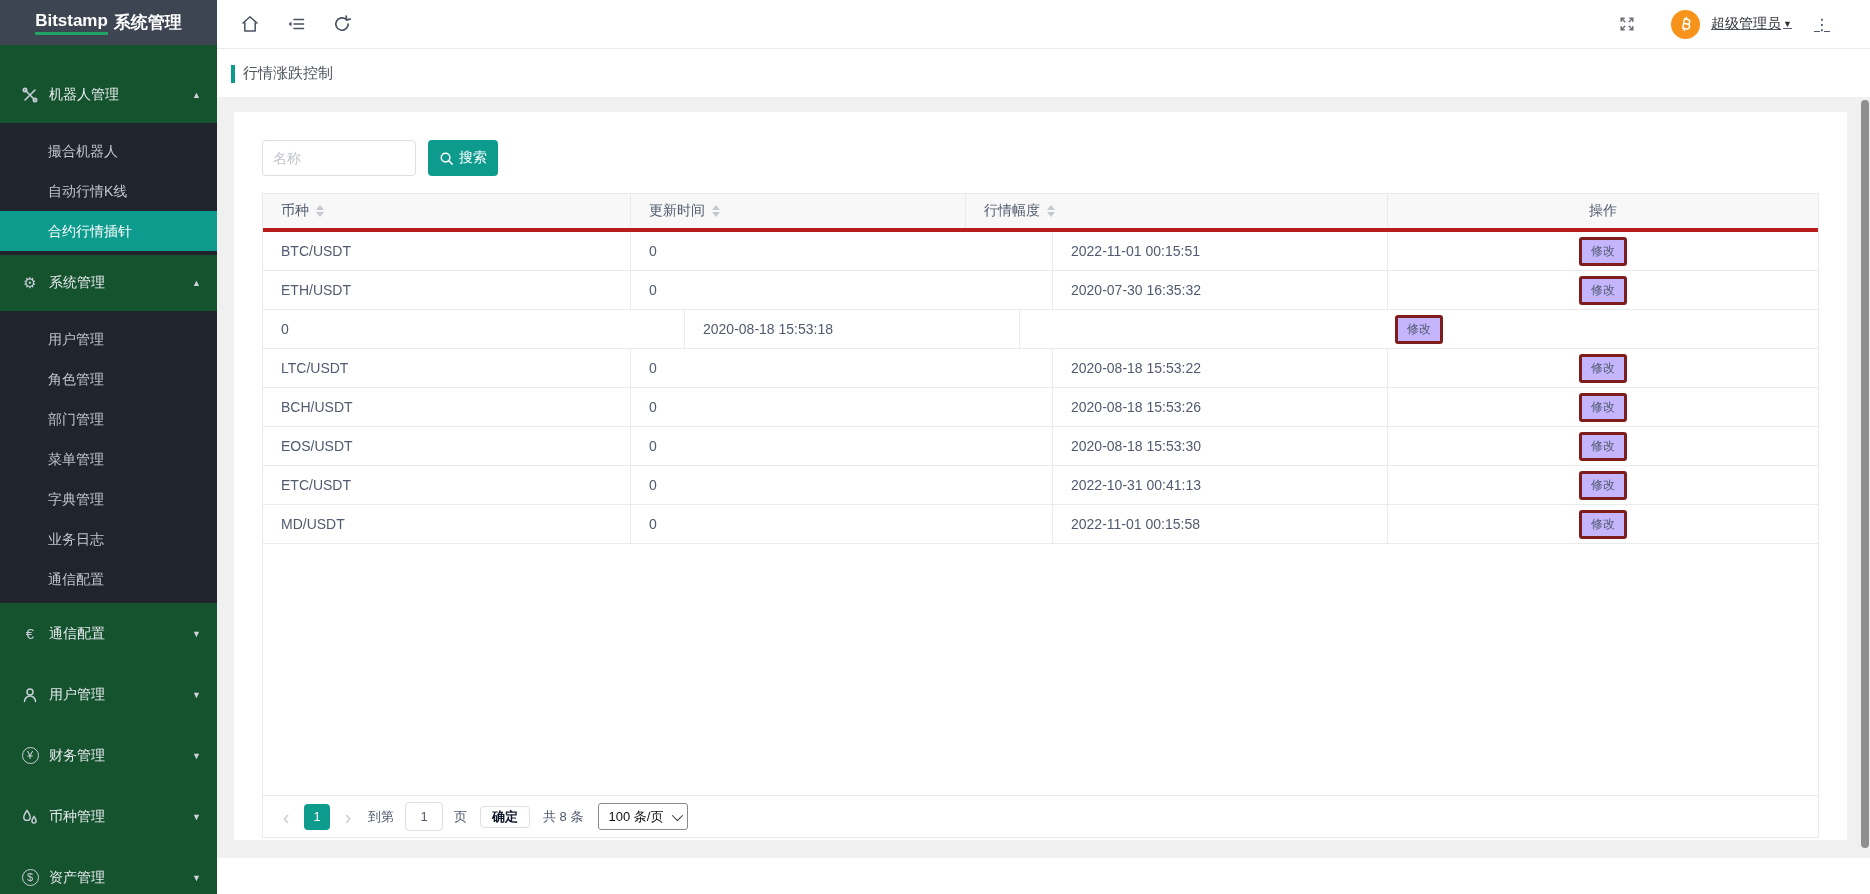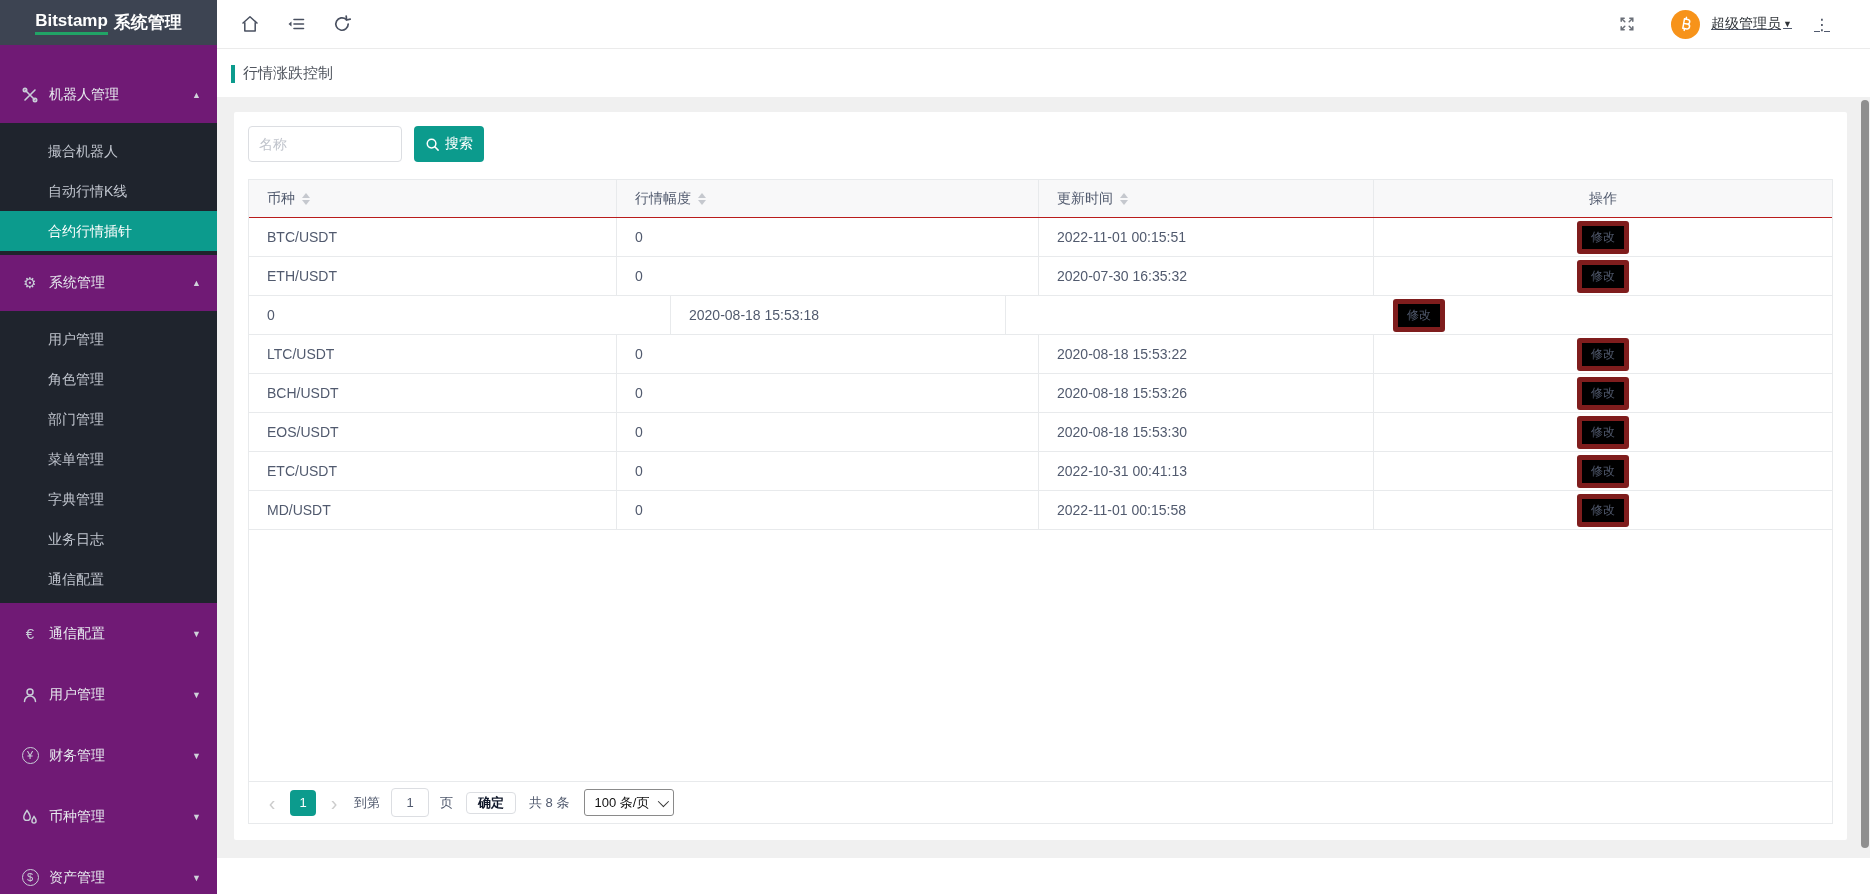--- a/index.html
+++ b/index.html
@@ -4,21 +4,21 @@
 <style>
   * { margin:0; padding:0; box-sizing:border-box; }
   html,body { width:1870px; height:894px; overflow:hidden; }
   body {
     position:relative;
     font-family:"Liberation Sans","DejaVu Sans",sans-serif;
     background:#ffffff;
     color:#515a6e;
   }
   
-  .sidebar { position:absolute; left:0; top:0; width:217px; height:894px; background:#701a75; z-index:5; }
+  .sidebar { position:absolute; left:0; top:0; width:217px; height:894px; background:#14532d; z-index:5; }
   .logo { height:45px; background:#3d4452; display:flex; align-items:center; justify-content:center; color:#fff; font-size:17px; font-weight:bold; white-space:nowrap; }
   .logo .brand { border-bottom:3px solid #21a366; padding-bottom:1px; margin-right:6px; }
   .menu { padding-top:22px; }
   .menu-item { height:56px; display:flex; align-items:center; padding:0 16px 0 20px; color:#e6e9ee; font-size:14px; cursor:pointer; }
   .menu-item.collapsed { height:61px; }
   .mi-icon { width:20px; margin-right:9px; display:flex; justify-content:center; align-items:center; color:#c9ced8; font-size:15px; }
   .mi-icon svg { display:block; }
   .circle-glyph { width:17px; height:17px; border:1.4px solid #c9ced8; border-radius:50%; display:flex; align-items:center; justify-content:center; font-size:11px; line-height:1; }
   .caret { margin-left:auto; font-size:9px; color:#cfd3da; }
   .submenu { background:#1f242d; padding:8px 0 4px; }
@@ -32,38 +32,38 @@
   .avatar { width:29px; height:29px; border-radius:50%; background:#f7931a; display:flex; align-items:center; justify-content:center; margin-right:11px; }
   .user-name { font-size:14px; color:#2f3338; cursor:pointer; }
   .user-caret { font-size:9px; color:#2f3338; margin-left:2px; cursor:pointer; }
   .more-dots { margin-left:22px; font-size:16px; color:#495060; cursor:pointer; }
   
   .titlebar { position:absolute; left:217px; top:50px; right:0; height:47px; background:#fff; display:flex; align-items:center; }
   .title-accent { width:4px; height:18px; background:#0c9b8d; margin:0 8px 0 14px; }
   .title-text { font-size:15px; color:#51565f; }
   
   .content { position:absolute; left:217px; top:97px; right:0; height:761px; background:#f0f0f0; }
-  .card { position:absolute; left:17px; top:15px; width:1613px; height:728px; background:#fff; border-radius:2px; padding:14px; }
+  .card { position:absolute; left:17px; top:15px; width:1613px; height:728px; background:#fff; border-radius:2px; padding:28px; }
   .search-row { display:flex; height:36px; margin-bottom:17px; }
   .search-input { width:154px; height:36px; border:1px solid #dcdee2; border-radius:4px; padding:0 10px; font-size:14px; color:#515a6e; outline:none; }
   .search-input::placeholder { color:#c0c4cc; }
   .search-btn { margin-left:12px; height:36px; padding:0 11px; background:#0c9b8d; color:#fff; border:none; border-radius:4px; font-size:14px; display:flex; align-items:center; gap:5px; cursor:pointer; }
   
   .table-wrap { border:1px solid #e8eaec; height:645px; display:flex; flex-direction:column; }
-  .thead { display:flex; background:#f8f8f9; border-bottom:1px solid #b91c1c; height:38px; font-size:14px; color:#515a6e; flex:none; }
+  .thead { display:flex; background:#f8f8f9; border-bottom:4px solid #b91c1c; height:38px; font-size:14px; color:#515a6e; flex:none; }
   .th { display:flex; align-items:center; gap:7px; padding-left:18px; border-right:1px solid #e8eaec; height:100%; }
   .tr { display:flex; height:39px; border-bottom:1px solid #e8eaec; font-size:14px; color:#515a6e; flex:none; }
   .td { display:flex; align-items:center; padding-left:18px; border-right:1px solid #e8eaec; height:100%; }
   .c1 { width:368px; } .c2 { width:422px; } .c3 { width:335px; }
   .c4 { flex:1; border-right:none; justify-content:center; padding-left:0; }
   .sorter { display:flex; flex-direction:column; gap:2px; }
   .sorter i { width:0; height:0; border-left:4px solid transparent; border-right:4px solid transparent; display:block; }
   .sorter .up { border-bottom:5px solid #c5c8ce; }
   .sorter .dn { border-top:5px solid #c5c8ce; }
-  .edit-btn { background:#000000; border:5px solid #7f1d1d; border-radius:3px; padding:3px 9px; font-size:12px; color:#515a6e; cursor:pointer; }
+  .edit-btn { background:#c4b5fd; border:3px solid #7f1d1d; border-radius:3px; padding:3px 9px; font-size:12px; color:#515a6e; cursor:pointer; }
   .spacer { flex:1; }
   
   .tfoot { border-top:1px solid #e8eaec; height:42px; display:flex; align-items:center; padding-left:10px; flex:none; }
   .pg-arrow { color:#ccc; font-size:20px; width:26px; text-align:center; cursor:pointer; line-height:1; }
   .pg-page { width:26px; height:26px; background:#0c9b8d; color:#fff; border-radius:4px; display:flex; align-items:center; justify-content:center; font-size:13px; margin:0 5px; cursor:pointer; }
   .pg-text { font-size:13px; color:#515a6e; margin:0 7px; }
   .pg-input { width:38px; height:29px; border:1px solid #dcdee2; border-radius:4px; text-align:center; font-size:13px; color:#515a6e; margin:0 4px; outline:none; }
   .pg-btn { height:22px; padding:0 11px; border:1px solid #dcdee2; background:#fff; border-radius:4px; font-size:13px; font-weight:bold; color:#0f172a; margin:0 6px; cursor:pointer; }
   .pg-select-wrap { position:relative; margin-left:8px; }
   .pg-select { appearance:none; -webkit-appearance:none; height:27px; border:1px solid #8a8a8a; border-radius:3px; background:#fff; padding:0 24px 0 9px; font-size:13px; color:#111; font-family:inherit; cursor:pointer; }
@@ -221,29 +221,29 @@
 
     <div class="table-wrap">
       <div class="thead">
         <div class="th c1">
           <span>币种</span>
           <span class="sorter">
               <i class="up"></i>
               <i class="dn"></i>
             </span>
         </div>
-        <div class="th c2">
-          <span>行情幅度</span>
+        <div class="th c3">
+          <span>更新时间</span>
           <span class="sorter">
               <i class="up"></i>
               <i class="dn"></i>
             </span>
         </div>
-        <div class="th c3">
-          <span>更新时间</span>
+        <div class="th c2">
+          <span>行情幅度</span>
           <span class="sorter">
               <i class="up"></i>
               <i class="dn"></i>
             </span>
         </div>
         <div class="th c4">
           <span>操作</span>
         </div>
       </div>
 

